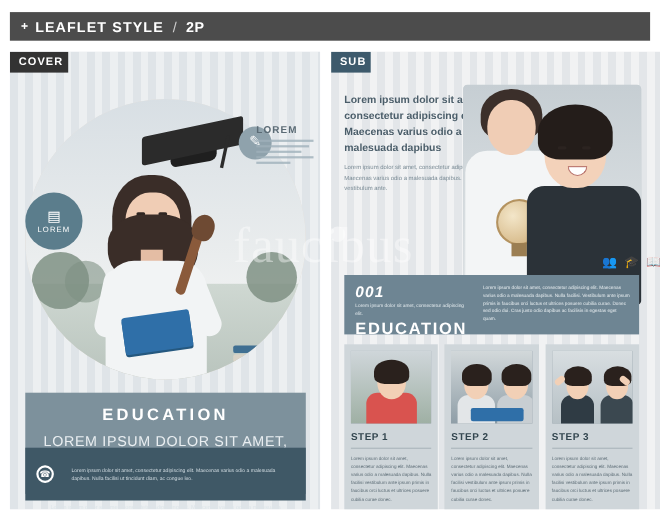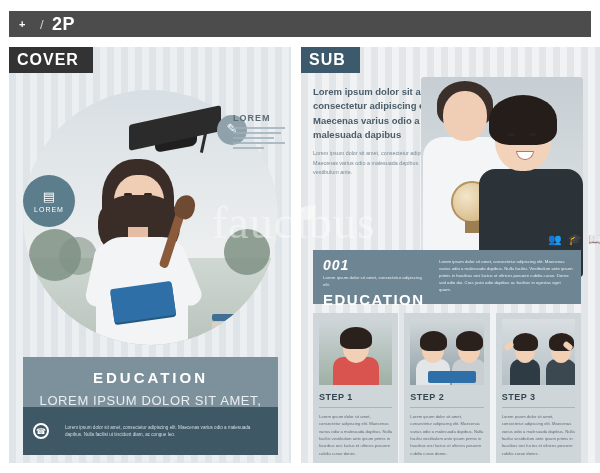--- a/index.html
+++ b/index.html
@@ -20,21 +20,21 @@
     position: absolute; left: 9px; top: 11px;
     width: 582px; height: 26px;
     background: #4c4c4c;
     display: flex; align-items: center;
     padding-left: 10px;
     color: #ffffff;
     letter-spacing: 0.5px;
   }
   .topbar .plus { font-size: 11px; margin-right: 6px; font-weight: bold; }
   .topbar .t1 { font-size: 13px; font-weight: bold; letter-spacing: 1px; }
-  .topbar .t2 { font-size: 18px; font-weight: bold; margin-left: 8px; color: #ffffff; }
+  .topbar .t2 { font-size: 13px; font-weight: bold; margin-left: 8px; color: #ffffff; }
   .topbar .sep { font-size: 13px; margin-left: 8px; color: #cfcfcf; }
 
   
   .panel {
     position: absolute;
     overflow: hidden;
   }
   .cover {
     left: 9px; top: 47px; width: 282px; height: 416px;
     background: #e8ebee;
@@ -63,23 +63,23 @@
   .circle-photo {
     position: absolute;
     border-radius: 50%;
     overflow: hidden;
   }
 
   
   .corner-label {
     position: absolute; left: 0; top: 0;
     background: #333333; color: #fff;
-    font-size: 16px; font-weight: bold;
+    font-size: 10px; font-weight: bold;
     letter-spacing: 1px;
-    padding: 4px 14px 4px 8px;
+    padding: 4px 4px 4px 8px;
     z-index: 9;
   }
   .sub .corner-label { background: #3d5a6c; }
 
   
   .cover-circle {
     left: 14px; top: 43px; width: 255px; height: 255px;
     background:
       radial-gradient(circle at 50% 38%, #f6f2ee 0%, #e4ddd6 60%, #d3ccc4 100%);
   }
@@ -376,20 +376,21 @@
     background: rgba(255,255,255,0.45);
   }
 </style>
 </head>
 <body>
 
 <div class="page">
 
   <div class="topbar">
     <span class="plus">+</span>
+    <span class="t1">LEAFLET STYLE</span>
     <span class="sep">/</span>
     <span class="t2">2P</span>
   </div>
 
   <div class="panel cover">
     <div class="stripes"></div>
     <div class="corner-label">COVER</div>
 
     <div class="circle-photo cover-circle">
       <div class="sky"></div>

